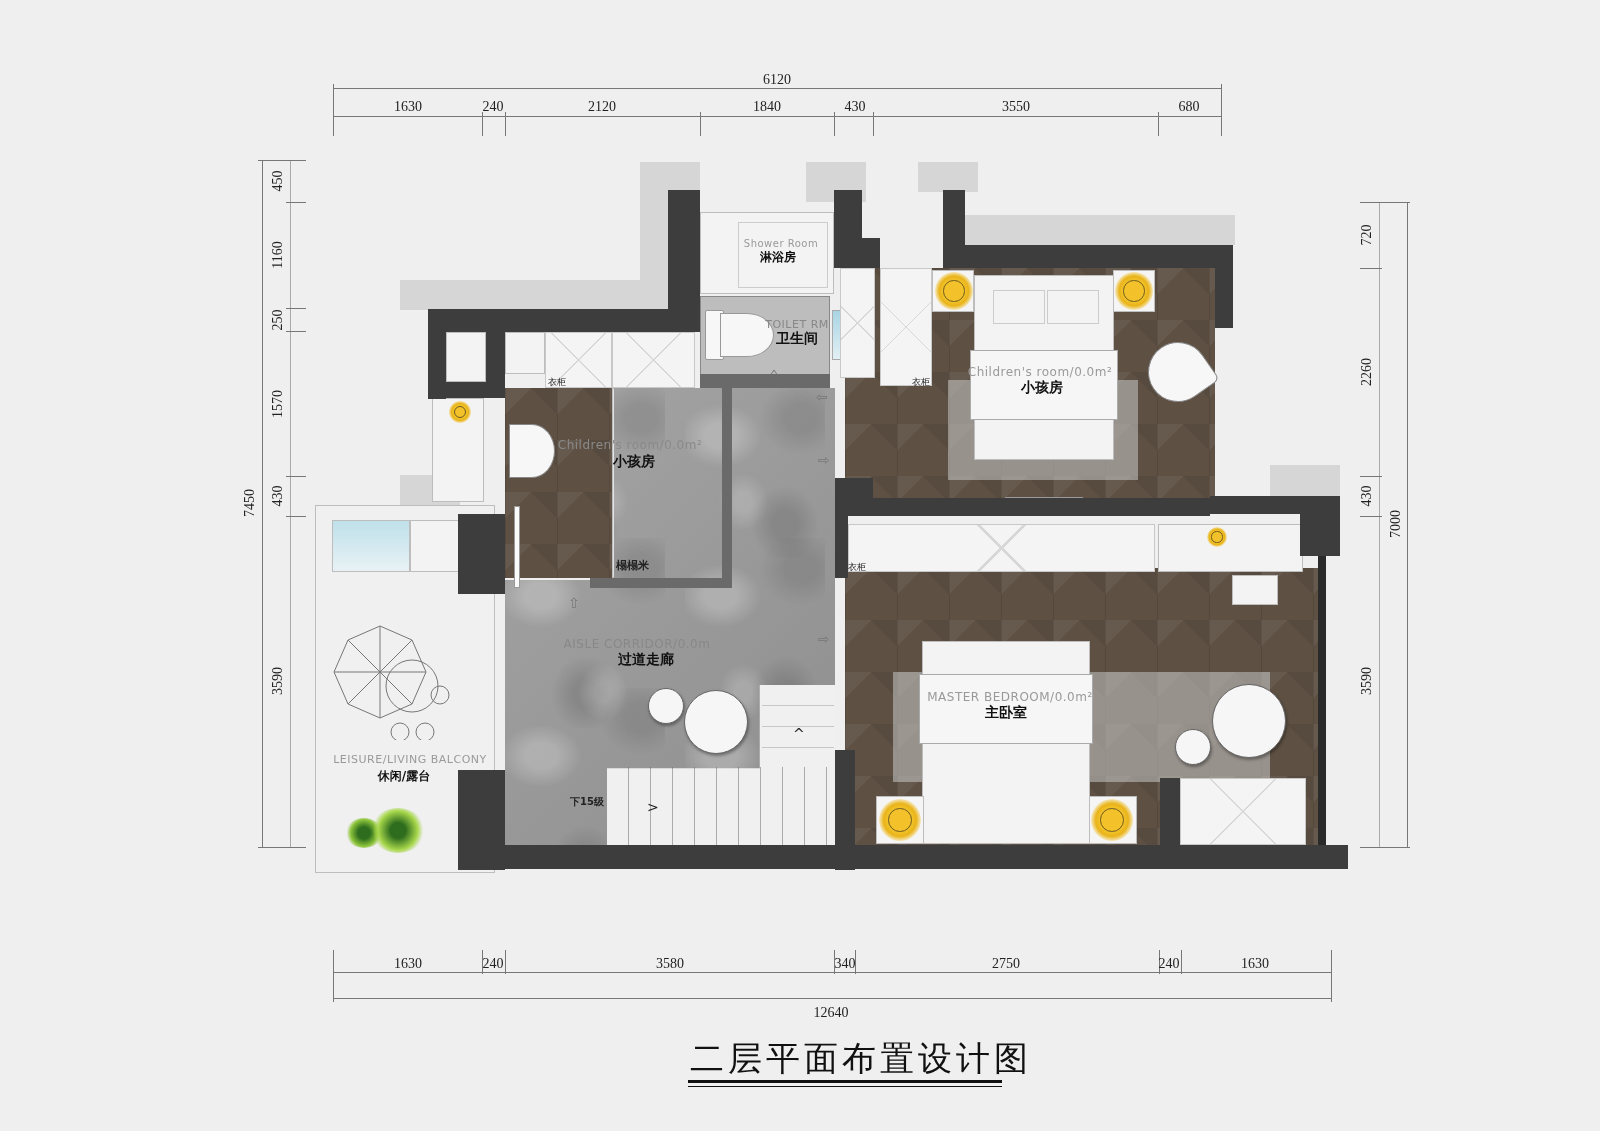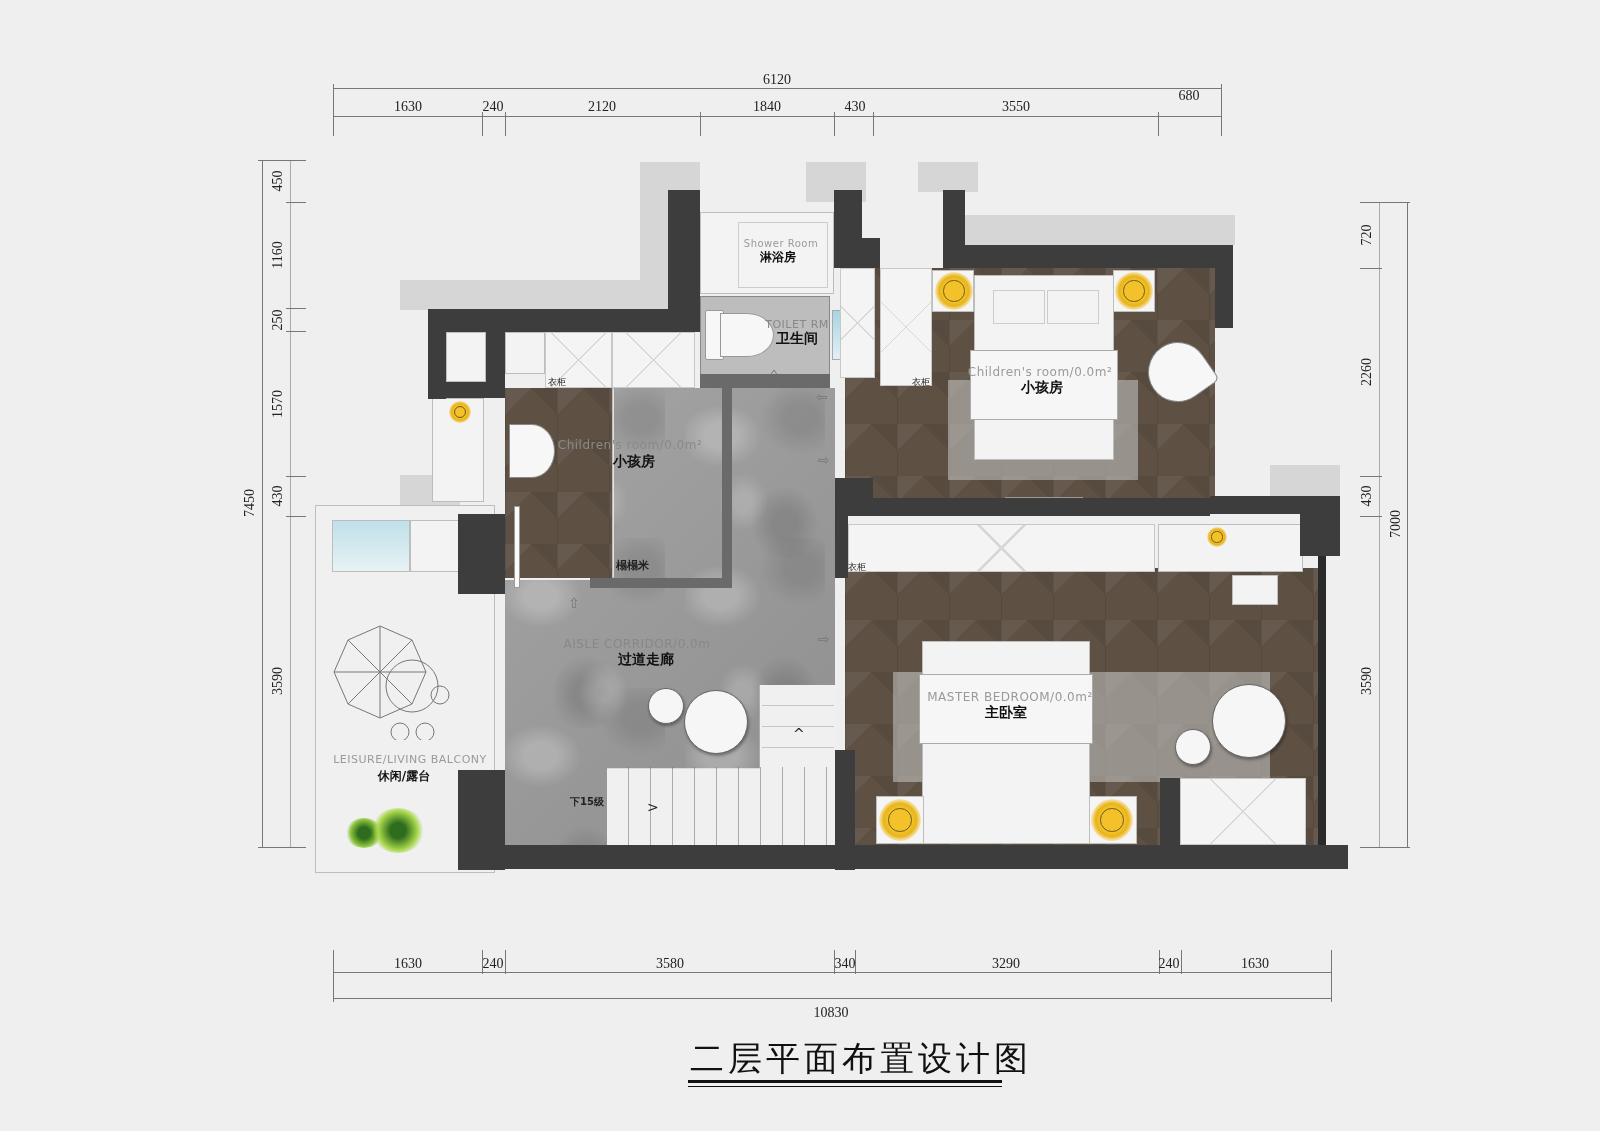--- a/index.html
+++ b/index.html
@@ -54,21 +54,21 @@
   <div class="vline" style="left:700px;top:112px;height:24px;"></div>
   <div class="vline" style="left:834px;top:112px;height:24px;"></div>
   <div class="vline" style="left:873px;top:112px;height:24px;"></div>
   <div class="vline" style="left:1158px;top:112px;height:24px;"></div>
   <div class="dimtxt" style="left:408px;top:99px;">1630</div>
   <div class="dimtxt" style="left:493px;top:99px;">240</div>
   <div class="dimtxt" style="left:602px;top:99px;text-align:center;">2120</div>
   <div class="dimtxt" style="left:767px;top:99px;">1840</div>
   <div class="dimtxt" style="left:855px;top:99px;">430</div>
   <div class="dimtxt" style="left:1016px;top:99px;">3550</div>
-  <div class="dimtxt" style="left:1189px;top:88px;">680</div>
+  <div class="dimtxt" style="left:1189px;top:99px;">680</div>
 </div>
 
 <div>
   <div class="vline" style="left:262px;top:160px;height:687px;"></div>
   <div class="vline" style="left:290px;top:160px;height:687px;background:#aaa;"></div>
   <div class="hline" style="left:258px;top:160px;width:48px;"></div>
   <div class="hline" style="left:258px;top:847px;width:48px;"></div>
   <div class="hline" style="left:286px;top:202px;width:20px;"></div>
   <div class="hline" style="left:286px;top:308px;width:20px;"></div>
   <div class="hline" style="left:286px;top:331px;width:20px;"></div>
@@ -106,24 +106,24 @@
   <div class="vline" style="left:482px;top:950px;height:24px;"></div>
   <div class="vline" style="left:505px;top:950px;height:24px;"></div>
   <div class="vline" style="left:834px;top:950px;height:24px;"></div>
   <div class="vline" style="left:855px;top:950px;height:24px;"></div>
   <div class="vline" style="left:1159px;top:950px;height:24px;"></div>
   <div class="vline" style="left:1181px;top:950px;height:24px;"></div>
   <div class="dimtxt" style="left:408px;top:956px;">1630</div>
   <div class="dimtxt" style="left:493px;top:956px;">240</div>
   <div class="dimtxt" style="left:670px;top:956px;">3580</div>
   <div class="dimtxt" style="left:845px;top:956px;">340</div>
-  <div class="dimtxt" style="left:1006px;top:956px;">3290</div>
+  <div class="dimtxt" style="left:1006px;top:956px;">2750</div>
   <div class="dimtxt" style="left:1169px;top:956px;">240</div>
   <div class="dimtxt" style="left:1255px;top:956px;">1630</div>
-  <div class="dimtxt" style="left:831px;top:1005px;">10830</div>
+  <div class="dimtxt" style="left:831px;top:1005px;">12640</div>
 </div>
 
 <div>
   <div class="shadow" style="left:640px;top:162px;width:60px;height:150px;"></div>
   <div class="shadow" style="left:400px;top:280px;width:300px;height:30px;"></div>
   <div class="shadow" style="left:806px;top:162px;width:60px;height:40px;"></div>
   <div class="shadow" style="left:918px;top:162px;width:60px;height:30px;"></div>
   <div class="shadow" style="left:965px;top:215px;width:270px;height:30px;"></div>
   <div class="shadow" style="left:400px;top:475px;width:60px;height:35px;"></div>
   <div class="shadow" style="left:1270px;top:465px;width:70px;height:35px;"></div>

